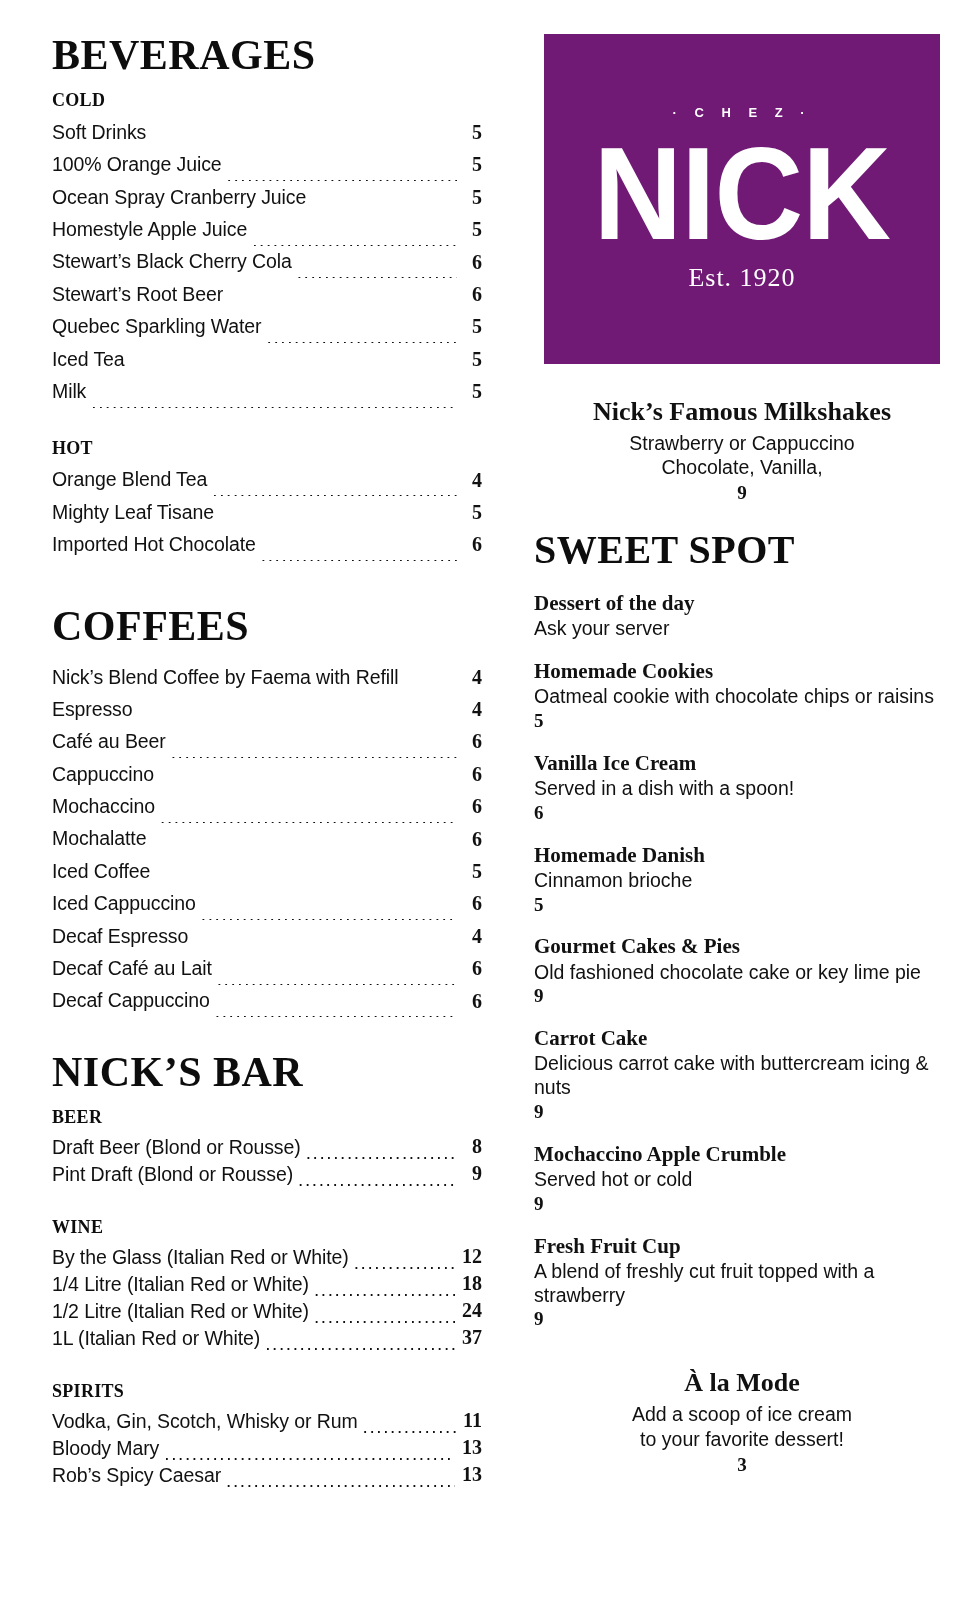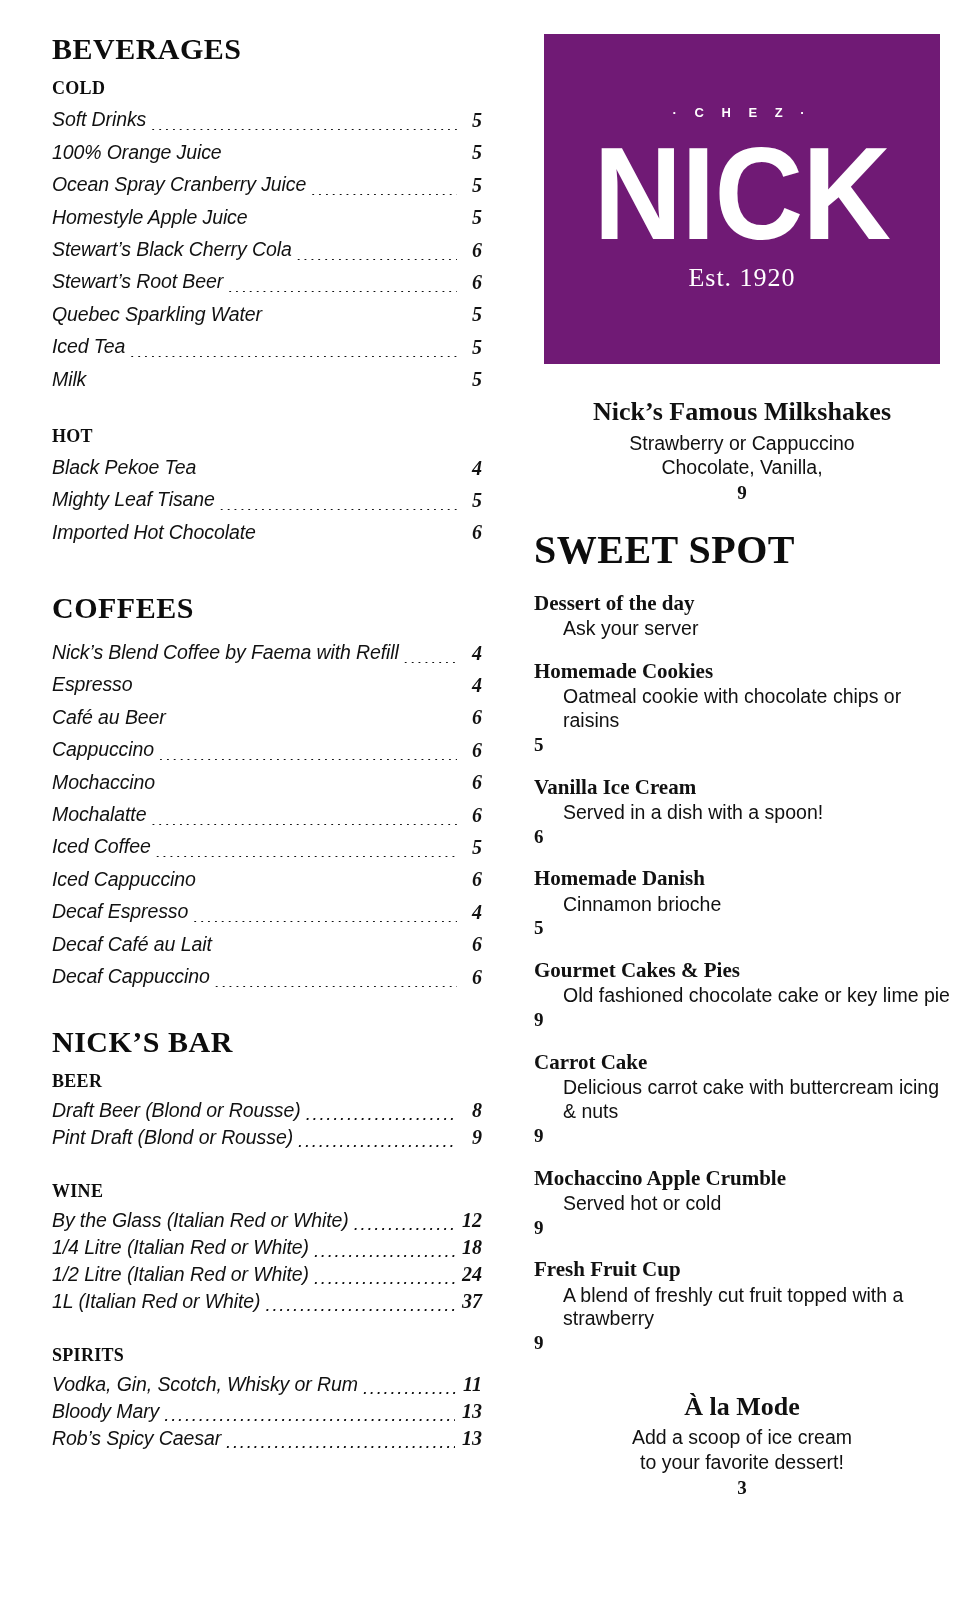--- a/index.html
+++ b/index.html
@@ -29,21 +29,21 @@
   .col-right {
     flex: 1 1 auto;
     padding-left: 52px;
     box-sizing: border-box;
   }
 
   
   .section-title {
     font-family: "Liberation Serif", serif;
     font-weight: bold;
-    font-size: 30px;
+    font-size: 42px;
     letter-spacing: 0.5px;
     line-height: 1.0;
     margin: 0 0 14px 0;
     color: #0d0d0d;
   }
   .section-title.sweet {
     font-size: 40px;
     margin-bottom: 20px;
   }
 
@@ -56,26 +56,25 @@
     margin: 8px 0 5px 0;
     color: #0d0d0d;
   }
 
   
   .list {
     margin: 0 0 10px 0;
   }
   .row {
     display: flex;
-    align-items: center;
+    align-items: flex-end;
     width: 100%;
     font-size: 19.5px;
     line-height: 1.62;
     white-space: nowrap;
-    font-style: italic;
   }
   .row.tight {
     line-height: 1.35;
   }
   .row .name {
     font-family: "Liberation Sans", sans-serif;
     font-weight: 400;
     letter-spacing: -0.1px;
     flex: 0 0 auto;
     padding-right: 5px;
@@ -189,21 +188,20 @@
     font-family: "Liberation Serif", serif;
     font-weight: bold;
     font-size: 21px;
     line-height: 1.25;
     margin-bottom: 1px;
   }
   .dessert-desc {
     font-family: "Liberation Sans", sans-serif;
     font-size: 19.5px;
     line-height: 1.22;
-    margin-left: 29px;
   }
   .dessert-price {
     font-family: "Liberation Serif", serif;
     font-weight: bold;
     font-size: 19px;
     line-height: 1.25;
   }
   .alamode {
     text-align: center;
     margin-top: 36px;
@@ -265,21 +263,21 @@
         <span class="leader"></span>
         <span class="price">5</span>
       </div>
     </div>
 
     <div class="gap-sm"></div>
 
     <div class="sub-title">HOT</div>
     <div class="list">
       <div class="row">
-        <span class="name">Black Pekoe Tea</span>
+        <span class="name">Orange Blend Tea</span>
         <span class="leader"></span>
         <span class="price">4</span>
       </div>
       <div class="row">
         <span class="name">Mighty Leaf Tisane</span>
         <span class="leader"></span>
         <span class="price">5</span>
       </div>
       <div class="row">
         <span class="name">Imported Hot Chocolate</span>

